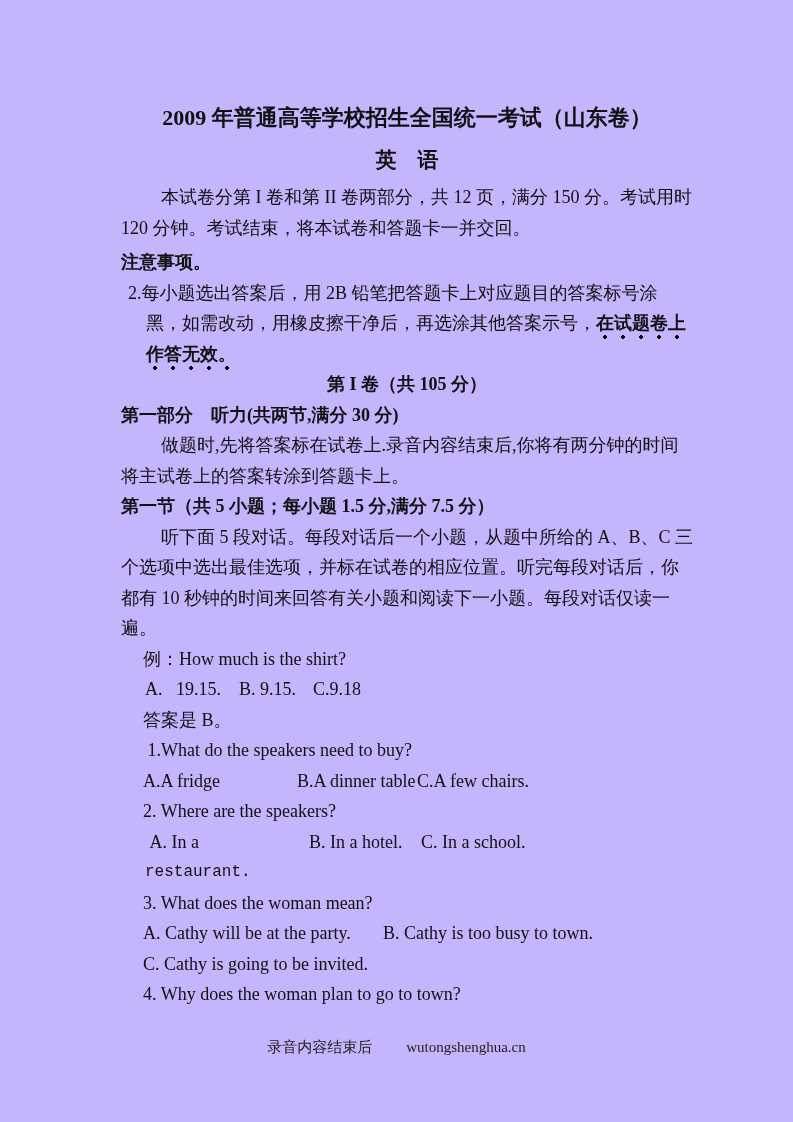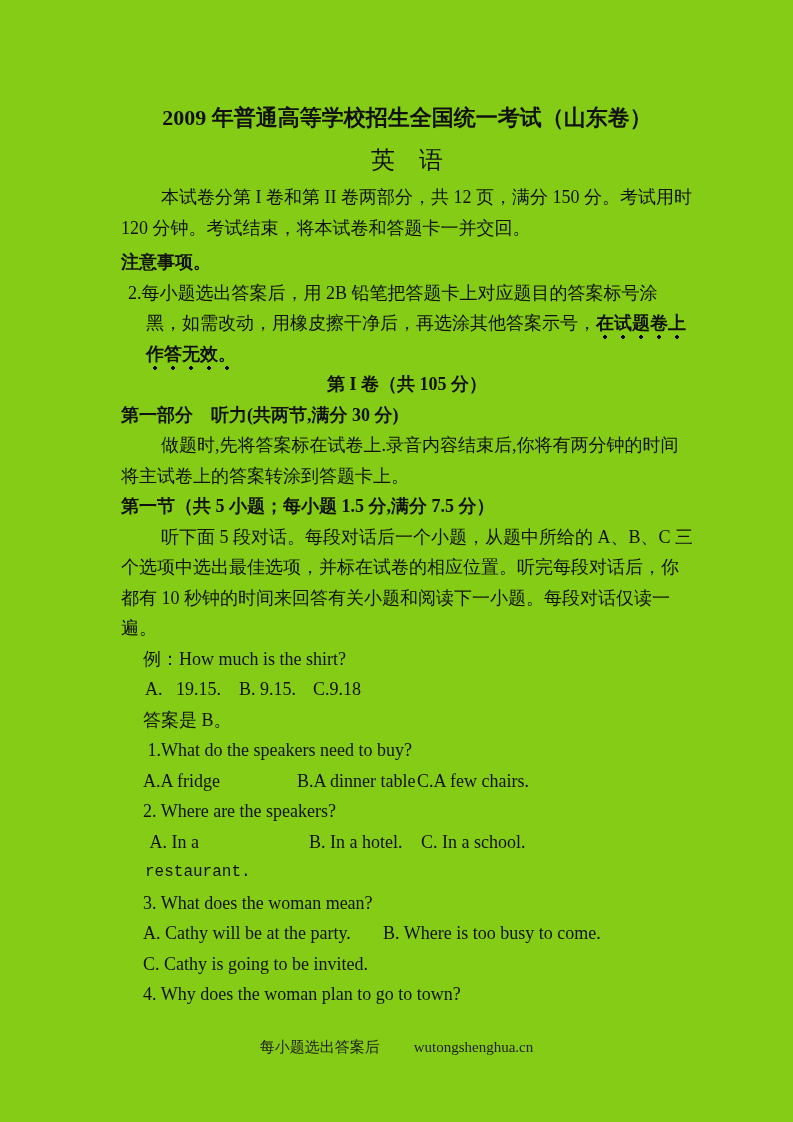--- a/index.html
+++ b/index.html
@@ -1,28 +1,28 @@
 <!DOCTYPE html>
 <html><head>
 <meta charset="utf-8">
 <style>
   html,body{margin:0;padding:0;background:#fff;}
   .page{
     position:relative;
     width:793px;height:1122px;
-    background:#84cc16;color:#111;
+    background:#c4b5fd;color:#111;
     font-family:"Liberation Serif","DejaVu Serif",serif;
     font-size:18px;
     overflow:hidden;
     margin:0 auto;
   }
   .content{padding:104px 100px 0 121px;}
   p{margin:0;line-height:30.5px;white-space:pre-wrap;}
   .title{text-align:center;font-weight:bold;font-size:22px;line-height:28px;}
-  .subject{text-align:center;font-weight:normal;font-size:24px;line-height:28px;margin-top:14px;}
+  .subject{text-align:center;font-weight:bold;font-size:21px;line-height:28px;margin-top:14px;}
   .intro{margin-top:8px;text-indent:40px;font-family:Liberation Serif, serif;}
   .notice-heading{font-weight:bold;margin-top:4px;}
   .notice-item{padding-left:25px;text-indent:-18px;}
   .center-heading{text-align:center;font-weight:bold;}
   .bold-heading{font-weight:bold;}
   .note-para{font-weight:normal;text-indent:40px;}
   .instructions{text-indent:40px;}
   .emph{
     font-weight:bold;
     padding-bottom:7px;
@@ -76,21 +76,21 @@
     <p class="optrow ex-row"><span class="ex-a">A.   19.15.</span><span class="ex-b">B. 9.15.</span><span>C.9.18</span></p>
     <p class="q-line">答案是 B。</p>
 
     <p class="q-line"> 1.What do the speakers need to buy?</p>
     <p class="optrow q1row"><span class="q1-a">A.A fridge</span><span class="q1-b">B.A dinner table</span><span>C.A few chairs.</span></p>
 
     <p class="q-line">2. Where are the speakers?</p>
     <p class="optrow q2row"><span class="q2-a"><span> A. In a </span><span class="mono">restaurant.</span></span><span class="q2-b">B. In a hotel.</span><span>C. In a school.</span></p>
 
     <p class="q-line">3. What does the woman mean?</p>
-    <p class="optrow q3row"><span class="q3-a">A. Cathy will be at the party.</span><span>B. Where is too busy to come.</span></p>
+    <p class="optrow q3row"><span class="q3-a">A. Cathy will be at the party.</span><span>B. Cathy is too busy to town.</span></p>
     <p class="optrow q3row"><span>C. Cathy is going to be invited.</span></p>
 
     <p class="q-line">4. Why does the woman plan to go to town?</p>
 
   </div>
 
-  <div class="footer"><span class="site-name">每小题选出答案后</span><span class="site-url">wutongshenghua.cn</span></div>
+  <div class="footer"><span class="site-name">录音内容结束后</span><span class="site-url">wutongshenghua.cn</span></div>
 </div>
 
 </body></html>

